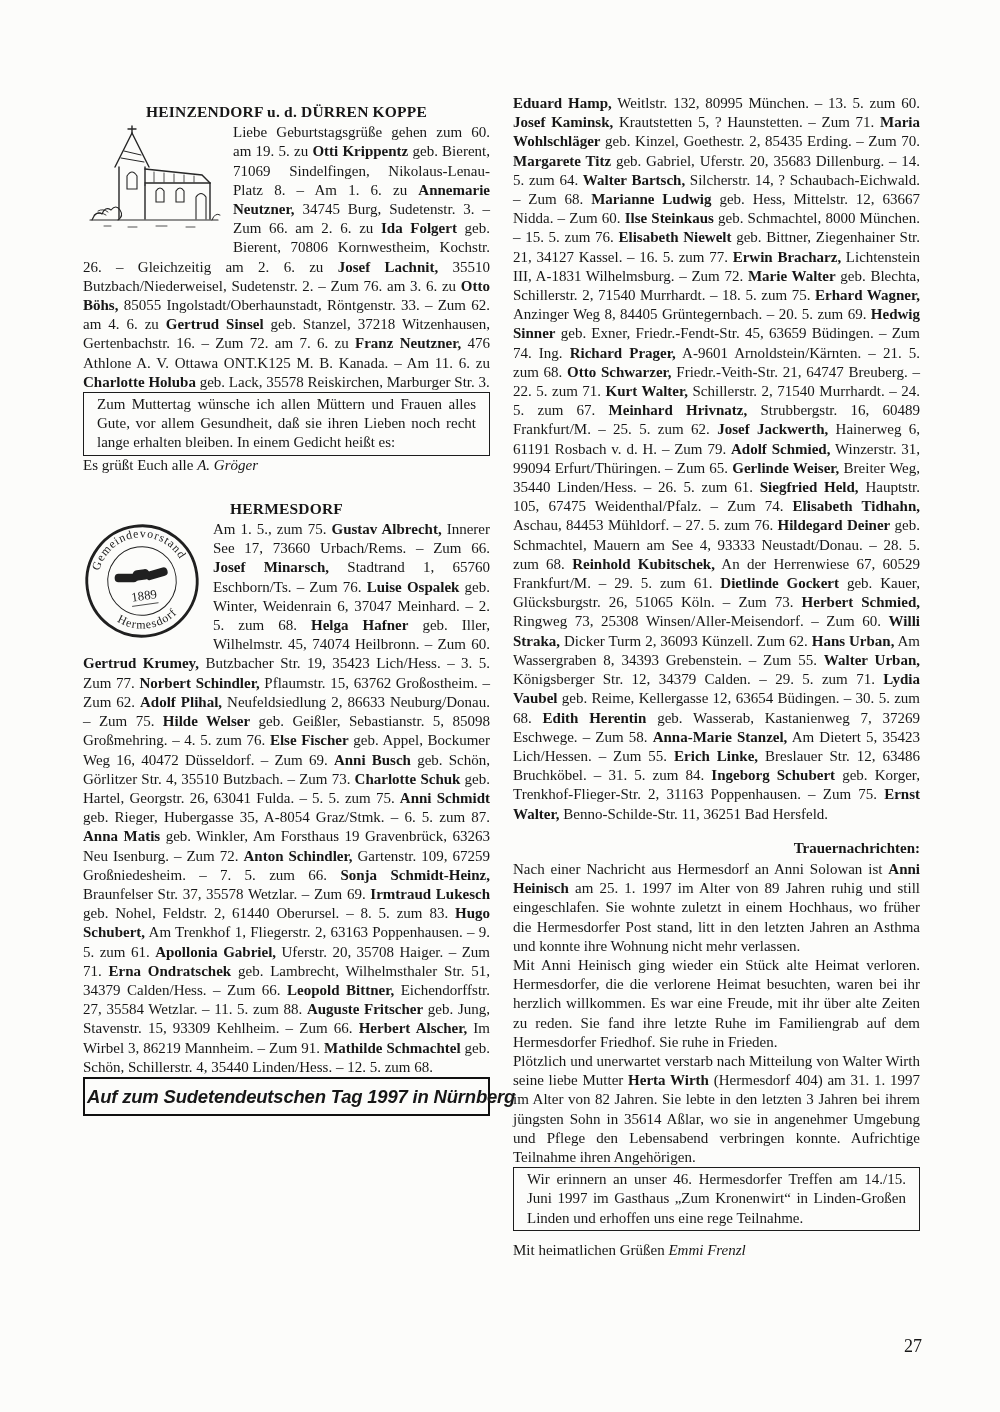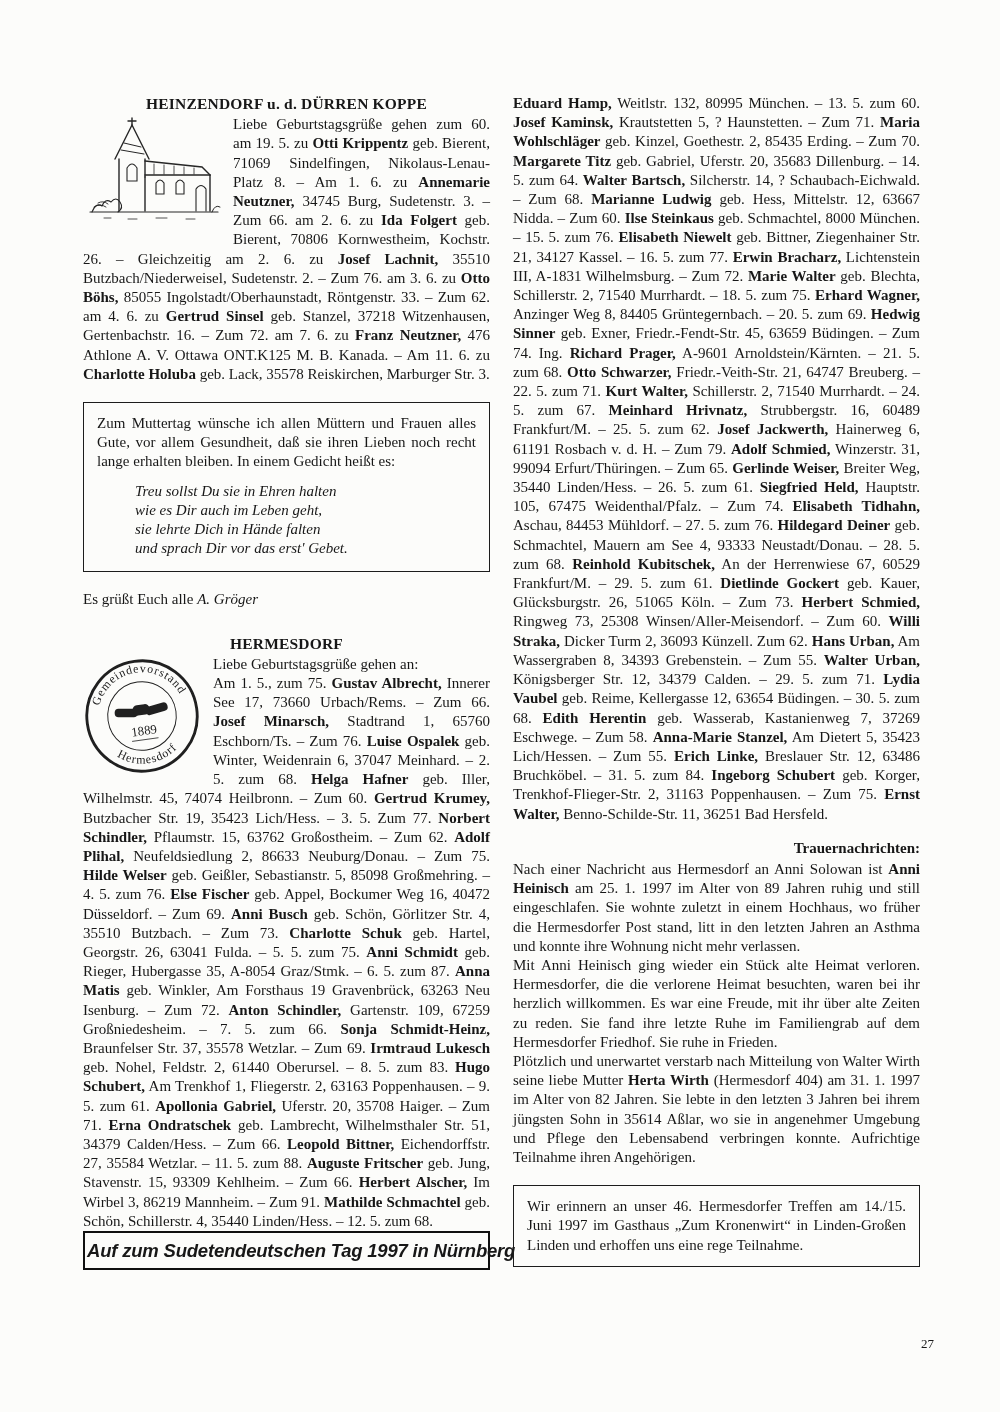--- a/index.html
+++ b/index.html
@@ -5,37 +5,37 @@
   html,body{margin:0;padding:0}
   body{
     width:1000px;height:1412px;background:#fcfcfa;
     font-family:"Liberation Serif",serif;color:#171717;
   }
   .page{position:relative;width:1000px;height:1412px;box-sizing:border-box;
     padding:94px 80px 0 83px;overflow:hidden;background:#fcfcfa}
   .columns{display:flex;gap:23px;align-items:flex-start}
   .col{width:407px;flex:0 0 407px;font-size:15px;line-height:19.2px;text-align:justify;hyphens:auto}
   p{margin:0}
-  .sec-title{font-size:15.5px;font-weight:700;text-align:center;margin:0 0 2px 0;letter-spacing:.2px}
+  .sec-title{font-size:15.5px;font-weight:700;text-align:center;margin:8px 0 2px 0;letter-spacing:.2px}
   .b{font-weight:700}
   .i{font-style:italic}
   .church{float:left;width:142px;height:122px;margin:2px 8px 2px 0}
   .sealwrap{float:left;width:120px;height:128px;margin:2px 10px 2px 0}
   .seal-svg{transform:rotate(-8deg)}
   .seal-text{letter-spacing:1px;font-family:"Liberation Serif",serif}
-  .box{border:1.3px solid #1c1c1c;padding:11px 13px;margin:18px 0}
+  .box{border:1.3px solid #1c1c1c;padding:2px 13px;margin:0 0}
   .poem{font-style:italic;text-align:left;margin:10px 0 2px 38px}
   .right-align{text-align:left}
   .mt{margin-top:10px}
   .mt2{margin-top:24px}
   .trauer-title{font-size:15px;font-weight:700;text-align:right;margin:15px 0 2px 0}
   .banner{border:2px solid #101010;padding:8px 2px;text-align:center;
     font-family:"Liberation Sans",sans-serif;font-weight:700;font-style:italic;
     font-size:18.5px;white-space:nowrap;letter-spacing:-.2px}
-  .page-number{position:absolute;top:1336px;right:66px;font-size:13px}
+  .page-number{position:absolute;top:1336px;right:78px;font-size:18px}
 </style>
 </head>
 <body>
 
 <div class="page">
   <div class="columns">
 
     <section class="col">
       <h2 class="sec-title">HEINZENDORF u. d. DÜRREN KOPPE</h2>
 
@@ -61,26 +61,20 @@
               <path d="M20 101 l7 0 M44 102 l9 0 M72 101 l11 0 M102 102 l9 0" stroke-width=".8"></path>
             </g>
           </svg>
         </span>
         <p><span>Liebe Geburtstagsgrüße gehen zum 60. am 19. 5. zu </span><span class="b">Otti Krippentz</span><span> geb. Bierent, 71069 Sindelfingen, Nikolaus-Lenau-Platz 8. – Am 1. 6. zu </span><span class="b">Annemarie Neutzner,</span><span> 34745 Burg, Sudetenstr. 3. – Zum 66. am 2. 6. zu </span><span class="b">Ida Folgert</span><span> geb. Bierent, 70806 Kornwestheim, Kochstr. 26. – Gleichzeitig am 2. 6. zu </span><span class="b">Josef Lachnit,</span><span> 35510 Butzbach/Niederweisel, Sudetenstr. 2. – Zum 76. am 3. 6. zu </span><span class="b">Otto Böhs,</span><span> 85055 Ingolstadt/Oberhaunstadt, Röntgenstr. 33. – Zum 62. am 4. 6. zu </span><span class="b">Gertrud Sinsel</span><span> geb. Stanzel, 37218 Witzenhausen, Gertenbachstr. 16. – Zum 72. am 7. 6. zu </span><span class="b">Franz Neutzner,</span><span> 476 Athlone A. V. Ottawa ONT.K125 M. B. Kanada. – Am 11. 6. zu </span><span class="b">Charlotte Holuba</span><span> geb. Lack, 35578 Reiskirchen, Marburger Str. 3.</span></p>
       </div>
 
 
       <div class="box">
         <p>Zum Muttertag wünsche ich allen Müttern und Frauen alles Gute, vor allem Gesundheit, daß sie ihren Lieben noch recht lange erhalten bleiben. In einem Gedicht heißt es:</p>
-        <div class="poem">
-          <div>Treu sollst Du sie in Ehren halten</div>
-          <div>wie es Dir auch im Leben geht,</div>
-          <div>sie lehrte Dich in Hände falten</div>
-          <div>und sprach Dir vor das erst' Gebet.</div>
-        </div>
       </div>
 
       <p class="right-align"><span>Es grüßt Euch alle </span><span class="i">A. Gröger</span></p>
 
       <h2 class="sec-title mt2">HERMESDORF</h2>
 
       <div>
         <span class="sealwrap">
           <svg class="seal-svg" viewBox="0 0 124 124" width="118" height="118" aria-hidden="true">
             <defs>
@@ -97,37 +91,37 @@
             </text>
             <g fill="#202020">
               <rect x="34" y="52" width="24" height="9" rx="4" transform="rotate(8 46 56)"></rect>
               <rect x="66" y="52" width="24" height="9" rx="4" transform="rotate(-8 78 56)"></rect>
               <rect x="53" y="50" width="18" height="11" rx="5"></rect>
             </g>
             <text x="62" y="82" text-anchor="middle" font-size="13.5" fill="#202020">1889</text>
             <path d="M48 87 H76" stroke="#202020" stroke-width=".8"></path>
           </svg>
         </span>
-        <div>Liebe Geburtstagsgrüße gehen an:</div>
         <p><span>Am 1. 5., zum 75. </span><span class="b">Gustav Albrecht,</span><span> Innerer See 17, 73660 Urbach/Rems. – Zum 66. </span><span class="b">Josef Minarsch,</span><span> Stadtrand 1, 65760 Eschborn/Ts. – Zum 76. </span><span class="b">Luise Ospalek</span><span> geb. Winter, Weidenrain 6, 37047 Meinhard. – 2. 5. zum 68. </span><span class="b">Helga Hafner</span><span> geb. Iller, Wilhelmstr. 45, 74074 Heilbronn. – Zum 60. </span><span class="b">Gertrud Krumey,</span><span> Butzbacher Str. 19, 35423 Lich/Hess. – 3. 5. Zum 77. </span><span class="b">Norbert Schindler,</span><span> Pflaumstr. 15, 63762 Großostheim. – Zum 62. </span><span class="b">Adolf Plihal,</span><span> Neufeldsiedlung 2, 86633 Neuburg/Donau. – Zum 75. </span><span class="b">Hilde Welser</span><span> geb. Geißler, Sebastianstr. 5, 85098 Großmehring. – 4. 5. zum 76. </span><span class="b">Else Fischer</span><span> geb. Appel, Bockumer Weg 16, 40472 Düsseldorf. – Zum 69. </span><span class="b">Anni Busch</span><span> geb. Schön, Görlitzer Str. 4, 35510 Butzbach. – Zum 73. </span><span class="b">Charlotte Schuk</span><span> geb. Hartel, Georgstr. 26, 63041 Fulda. – 5. 5. zum 75. </span><span class="b">Anni Schmidt</span><span> geb. Rieger, Hubergasse 35, A-8054 Graz/Stmk. – 6. 5. zum 87. </span><span class="b">Anna Matis</span><span> geb. Winkler, Am Forsthaus 19 Gravenbrück, 63263 Neu Isenburg. – Zum 72. </span><span class="b">Anton Schindler,</span><span> Gartenstr. 109, 67259 Großniedesheim. – 7. 5. zum 66. </span><span class="b">Sonja Schmidt-Heinz,</span><span> Braunfelser Str. 37, 35578 Wetzlar. – Zum 69. </span><span class="b">Irmtraud Lukesch</span><span> geb. Nohel, Feldstr. 2, 61440 Oberursel. – 8. 5. zum 83. </span><span class="b">Hugo Schubert,</span><span> Am Trenkhof 1, Fliegerstr. 2, 63163 Poppenhausen. – 9. 5. zum 61. </span><span class="b">Apollonia Gabriel,</span><span> Uferstr. 20, 35708 Haiger. – Zum 71. </span><span class="b">Erna Ondratschek</span><span> geb. Lambrecht, Wilhelmsthaler Str. 51, 34379 Calden/Hess. – Zum 66. </span><span class="b">Leopold Bittner,</span><span> Eichendorffstr. 27, 35584 Wetzlar. – 11. 5. zum 88. </span><span class="b">Auguste Fritscher</span><span> geb. Jung, Stavenstr. 15, 93309 Kehlheim. – Zum 66. </span><span class="b">Herbert Alscher,</span><span> Im Wirbel 3, 86219 Mannheim. – Zum 91. </span><span class="b">Mathilde Schmachtel</span><span> geb. Schön, Schillerstr. 4, 35440 Linden/Hess. – 12. 5. zum 68.</span></p>
       </div>
 
       <div class="banner">Auf zum Sudetendeutschen Tag 1997 in Nürnberg</div>
     </section>
 
     <section class="col">
       <p><span class="b">Eduard Hamp,</span><span> Weitlstr. 132, 80995 München. – 13. 5. zum 60. </span><span class="b">Josef Kaminsk,</span><span> Krautstetten 5, ? Haunstetten. – Zum 71. </span><span class="b">Maria Wohlschläger</span><span> geb. Kinzel, Goethestr. 2, 85435 Erding. – Zum 70. </span><span class="b">Margarete Titz</span><span> geb. Gabriel, Uferstr. 20, 35683 Dillenburg. – 14. 5. zum 64. </span><span class="b">Walter Bartsch,</span><span> Silcherstr. 14, ? Schaubach-Eichwald. – Zum 68. </span><span class="b">Marianne Ludwig</span><span> geb. Hess, Mittelstr. 12, 63667 Nidda. – Zum 60. </span><span class="b">Ilse Steinkaus</span><span> geb. Schmachtel, 8000 München. – 15. 5. zum 76. </span><span class="b">Elisabeth Niewelt</span><span> geb. Bittner, Ziegenhainer Str. 21, 34127 Kassel. – 16. 5. zum 77. </span><span class="b">Erwin Bracharz,</span><span> Lichtenstein III, A-1831 Wilhelmsburg. – Zum 72. </span><span class="b">Marie Walter</span><span> geb. Blechta, Schillerstr. 2, 71540 Murrhardt. – 18. 5. zum 75. </span><span class="b">Erhard Wagner,</span><span> Anzinger Weg 8, 84405 Grüntegernbach. – 20. 5. zum 69. </span><span class="b">Hedwig Sinner</span><span> geb. Exner, Friedr.-Fendt-Str. 45, 63659 Büdingen. – Zum 74. Ing. </span><span class="b">Richard Prager,</span><span> A-9601 Arnoldstein/Kärnten. – 21. 5. zum 68. </span><span class="b">Otto Schwarzer,</span><span> Friedr.-Veith-Str. 21, 64747 Breuberg. – 22. 5. zum 71. </span><span class="b">Kurt Walter,</span><span> Schillerstr. 2, 71540 Murrhardt. – 24. 5. zum 67. </span><span class="b">Meinhard Hrivnatz,</span><span> Strubbergstr. 16, 60489 Frankfurt/M. – 25. 5. zum 62. </span><span class="b">Josef Jackwerth,</span><span> Hainerweg 6, 61191 Rosbach v. d. H. – Zum 79. </span><span class="b">Adolf Schmied,</span><span> Winzerstr. 31, 99094 Erfurt/Thüringen. – Zum 65. </span><span class="b">Gerlinde Weiser,</span><span> Breiter Weg, 35440 Linden/Hess. – 26. 5. zum 61. </span><span class="b">Siegfried Held,</span><span> Hauptstr. 105, 67475 Weidenthal/Pfalz. – Zum 74. </span><span class="b">Elisabeth Tidhahn,</span><span> Aschau, 84453 Mühldorf. – 27. 5. zum 76. </span><span class="b">Hildegard Deiner</span><span> geb. Schmachtel, Mauern am See 4, 93333 Neustadt/Donau. – 28. 5. zum 68. </span><span class="b">Reinhold Kubitschek,</span><span> An der Herrenwiese 67, 60529 Frankfurt/M. – 29. 5. zum 61. </span><span class="b">Dietlinde Gockert</span><span> geb. Kauer, Glücksburgstr. 26, 51065 Köln. – Zum 73. </span><span class="b">Herbert Schmied,</span><span> Ringweg 73, 25308 Winsen/Aller-Meisendorf. – Zum 60. </span><span class="b">Willi Straka,</span><span> Dicker Turm 2, 36093 Künzell. Zum 62. </span><span class="b">Hans Urban,</span><span> Am Wassergraben 8, 34393 Grebenstein. – Zum 55. </span><span class="b">Walter Urban,</span><span> Königsberger Str. 12, 34379 Calden. – 29. 5. zum 71. </span><span class="b">Lydia Vaubel</span><span> geb. Reime, Kellergasse 12, 63654 Büdingen. – 30. 5. zum 68. </span><span class="b">Edith Herentin</span><span> geb. Wasserab, Kastanienweg 7, 37269 Eschwege. – Zum 58. </span><span class="b">Anna-Marie Stanzel,</span><span> Am Dietert 5, 35423 Lich/Hessen. – Zum 55. </span><span class="b">Erich Linke,</span><span> Breslauer Str. 12, 63486 Bruchköbel. – 31. 5. zum 84. </span><span class="b">Ingeborg Schubert</span><span> geb. Korger, Trenkhof-Flieger-Str. 2, 31163 Poppenhausen. – Zum 75. </span><span class="b">Ernst Walter,</span><span> Benno-Schilde-Str. 11, 36251 Bad Hersfeld.</span></p>
 
       <h3 class="trauer-title">Trauernachrichten:</h3>
       <p><span>Nach einer Nachricht aus Hermesdorf an Anni Solowan ist </span><span class="b">Anni Heinisch</span><span> am 25. 1. 1997 im Alter von 89 Jahren ruhig und still eingeschlafen. Sie wohnte zuletzt in einem Hochhaus, wo früher die Hermesdorfer Post stand, litt in den letzten Jahren an Asthma und konnte ihre Wohnung nicht mehr verlassen.</span></p>
       <p><span>Mit Anni Heinisch ging wieder ein Stück alte Heimat verloren. Hermesdorfer, die die verlorene Heimat besuchten, waren bei ihr herzlich willkommen. Es war eine Freude, mit ihr über alte Zeiten zu reden. Sie fand ihre letzte Ruhe im Familiengrab auf dem Hermesdorfer Friedhof. Sie ruhe in Frieden.</span></p>
       <p><span>Plötzlich und unerwartet verstarb nach Mitteilung von Walter Wirth seine liebe Mutter </span><span class="b">Herta Wirth</span><span> (Hermesdorf 404) am 31. 1. 1997 im Alter von 82 Jahren. Sie lebte in den letzten 3 Jahren bei ihrem jüngsten Sohn in 35614 Aßlar, wo sie in angenehmer Umgebung und Pflege den Lebensabend verbringen konnte. Aufrichtige Teilnahme ihren Angehörigen.</span></p>
 
 
       <div class="box">
         <p>Wir erinnern an unser 46. Hermesdorfer Treffen am 14./15. Juni 1997 im Gasthaus „Zum Kronenwirt“ in Linden-Großen Linden und erhoffen uns eine rege Teilnahme.</p>
       </div>
 
+      <p class="right-align mt"><span>Mit heimatlichen Grüßen </span><span class="i">Emmi Frenzl</span></p>
     </section>
   </div>
 
   <div class="page-number">27</div>
 </div>
 
 </body></html>

